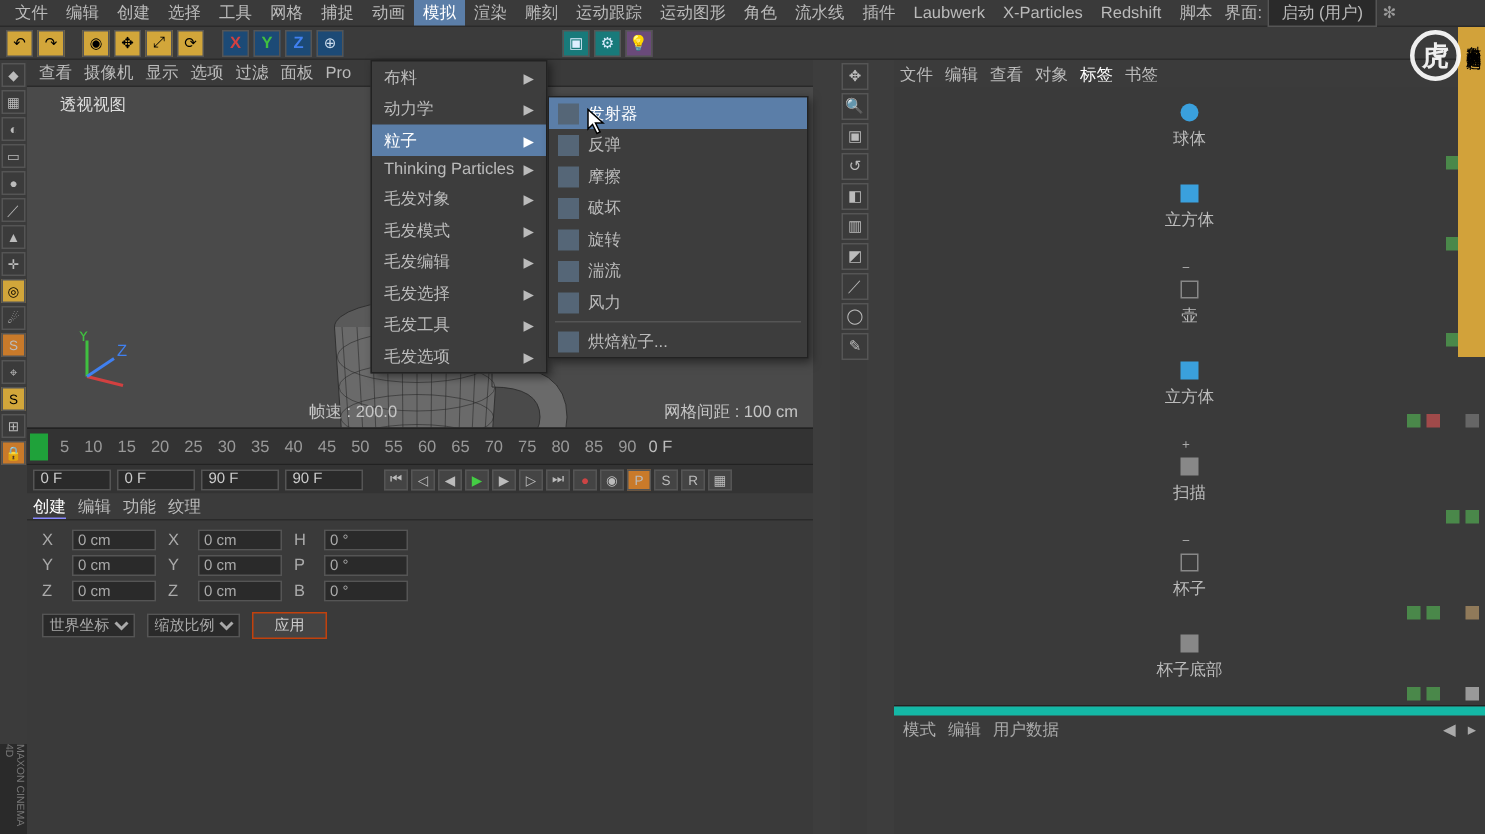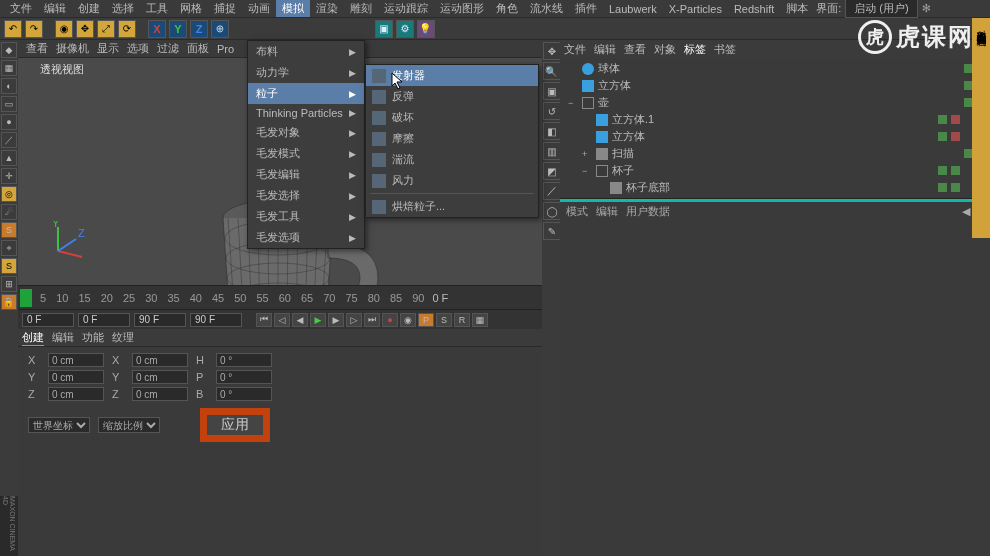--- a/index.html
+++ b/index.html
@@ -14,21 +14,21 @@
 .tb { width: 18px; height: 18px; border: 1px solid #555; display: flex; align-items: center; justify-content: center; font-size: 10px; }
 .tb.yellow { background: #d2a63a; color: #000; }
 .tb.blue { background: #1c4a76; color: #cde; }
 .tb.teal { background: #187a7a; color: #def; }
 .tb.purple { background: #6a4a7a; color: #ecd; }
 .axis-x { color: #d24040; font-weight: bold; }
 .axis-y { color: #40c040; font-weight: bold; }
 .axis-z { color: #4080f0; font-weight: bold; }
 .leftstrip { position: absolute; left: 0; top: 40px; width: 18px; bottom: 0; background: #3b3b3b; display: flex; flex-direction: column; gap: 2px; padding: 2px 1px; }
 .leftstrip .tb { width: 16px; height: 16px; font-size: 9px; }
-.main { position: absolute; left: 18px; top: 40px; right: 0; bottom: 0; display: flex; }
+.main { position: absolute; left: 18px; top: 40px; right: 0; bottom: 0; display: flex; gap: 18px; }
 .centercol { width: 524px; display: flex; flex-direction: column; }
 .toolcol { width: 18px; background: #3b3b3b; display: flex; flex-direction: column; gap: 2px; padding: 2px 1px; }
 .rightcol { flex: 1; display: flex; flex-direction: column; background: #3a3a3a; }
 .vpmenu { height: 18px; background: #3a3a3a; display: flex; align-items: center; padding: 0 4px; border-bottom: 1px solid #2a2a2a; }
 .vpmenu span { padding: 0 4px; }
 .viewport { position: relative; flex: 1; background: #4a4a4a; overflow: hidden; }
 .vplabel { position: absolute; left: 22px; top: 4px; color: #ddd; }
 .axisgizmo { position: absolute; left: 30px; bottom: 24px; width: 40px; height: 40px; }
 .vpstats { position: absolute; bottom: 2px; left: 0; right: 0; height: 16px; display: flex; justify-content: space-between; padding: 0 10px; color: #c5c5c5; }
 .mug { position: absolute; left: 160px; top: 90px; width: 240px; height: 240px; }
@@ -52,42 +52,42 @@
 .tlctrls .tb { width: 16px; height: 14px; font-size: 9px; background: #444; }
 .attrs { flex: 1; background: #3a3a3a; display: flex; flex-direction: column; }
 .attrtabs { height: 18px; background: #3b3b3b; display: flex; align-items: center; padding: 0 4px; border-bottom: 1px solid #2a2a2a; gap: 8px; }
 .attrtabs .active { color: #fff; border-bottom: 1px solid #88f; }
 .coords { padding: 6px 10px; display: flex; flex-direction: column; gap: 3px; color: #aaa; }
 .coords .row { display: flex; gap: 8px; align-items: center; }
 .coords .row span { width: 12px; }
 .coords .row input { width: 56px; background: #2a2a2a; border: 1px solid #555; color: #aaa; padding: 4px 3px; font-size: 10px; height: 14px; }
 .coords .bot { display: flex; gap: 8px; margin-top: 4px; align-items: center; }
 .coords select { background: #2a2a2a; border: 1px solid #555; color: #aaa; font-size: 10px; height: 16px; }
-.coords button { background: #444; border: 7px solid #c2410c; color: #ccc; padding: 1px 14px; font-size: 14px; margin-left: 32px; }
+.coords button { background: #444; border: 1px solid #c2410c; color: #ccc; padding: 1px 14px; font-size: 10px; }
 .objmgr { display: flex; flex-direction: column; border-bottom: 1px solid #222; }
 .objtabs { height: 18px; background: #3b3b3b; display: flex; align-items: center; padding: 0 4px; gap: 8px; }
 .objtabs .active { color: #fff; }
 .objlist { padding: 2px 4px; }
-.objitem { display: flex; align-items: center; gap: 4px; padding: 1px 0; }
+.objitem { display: flex; align-items: center; gap: 4px; padding: 1px 0; flex-direction: column; }
 .objitem .ind { display: inline-block; }
 .objitem .expand { width: 10px; color: #aaa; font-size: 9px; }
 .objitem .oico { width: 12px; height: 12px; display: inline-block; }
 .oico.cube { background: #3aa0dd; }
 .oico.sphere { background: #3aa0dd; border-radius: 50%; }
 .oico.clone { background: #49c049; }
 .oico.null { border: 1px solid #888; }
 .oico.obj { background: #888; }
 .objitem .tags { display: flex; gap: 4px; margin-left: auto; }
 .tag { width: 9px; height: 9px; }
 .tag.g { background: #4a884a; }
 .tag.r { background: #a04a4a; }
 .tag.d { background: #666; }
 .tag.p { background: #907a5a; }
 .tag.w { background: #999; }
-.attrmgr { flex: 1; border-top: 3px solid #14b8a6; }
+.attrmgr { flex: 1; border-top: 6px solid #14b8a6; }
 .attrmgr .tabs2 { height: 18px; display: flex; align-items: center; padding: 0 6px; gap: 8px; color: #aaa; }
 .rightstrip { position: absolute; right: 0; top: 18px; width: 18px; height: 220px; background: #d2a23a; display: flex; flex-direction: column; align-items: center; padding-top: 4px; gap: 2px; z-index: 5; }
 .rightstrip .vchar { writing-mode: vertical-rl; font-size: 10px; color: #000; }
 .watermark { position: absolute; right: 16px; top: 20px; z-index: 70; display: flex; align-items: center; gap: 4px; opacity: 0.92; }
 .wmcircle { width: 34px; height: 34px; border: 3px solid #fff; border-radius: 50%; display: flex; align-items: center; justify-content: center; color: #fff; font-size: 18px; font-weight: bold; }
 .wmtext { color: #fff; font-size: 24px; font-weight: bold; letter-spacing: 2px; }
 .logoside { position: absolute; left: 0; bottom: 0; width: 18px; height: 60px; background: #2a2a2a; color: #777; font-size: 7px; writing-mode: vertical-rl; display: flex; align-items: center; justify-content: center; }
 </style>
 </head>
 <body>
@@ -205,20 +205,25 @@
         </svg>
       </div>
       <div class="axisgizmo">
         <svg viewBox="0 0 40 40">
           <line x1="10" y1="30" x2="10" y2="6" stroke="#40c040" stroke-width="2"></line>
           <line x1="10" y1="30" x2="34" y2="36" stroke="#d24040" stroke-width="2"></line>
           <line x1="10" y1="30" x2="28" y2="18" stroke="#4080f0" stroke-width="2"></line>
           <text x="4" y="6" fill="#40c040" font-size="9">Y</text>
           <text x="30" y="16" fill="#4080f0" font-size="9">Z</text>
         </svg>
+      </div>
+      <div class="vpstats">
+        <span></span>
+        <span>帧速 : 200.0</span>
+        <span>网格间距 : 100 cm</span>
       </div>
     </div>
     <div class="timeline">
       <span class="tlmarker"></span>
       <div class="tlnums">
         <span>5</span>
           <span>10</span>
           <span>15</span>
         <span>20</span>
           <span>25</span>
@@ -351,32 +356,20 @@
             <span>壶</span>
             <span class="tags">
               <span class="tag g"></span>
               <span class="tag g"></span>
             </span>
           </div>
           <div class="objitem">
             <span class="ind" style="width:14px"></span>
             <span class="expand"></span>
             <span class="oico cube"></span>
-            <span>立方体.1</span>
-            <span class="tags">
-              <span class="tag g"></span>
-              <span class="tag r"></span>
-              <span class="tag "></span>
-              <span class="tag d"></span>
-            </span>
-          </div>
-          <div class="objitem">
-            <span class="ind" style="width:14px"></span>
-            <span class="expand"></span>
-            <span class="oico cube"></span>
             <span>立方体</span>
             <span class="tags">
               <span class="tag g"></span>
               <span class="tag r"></span>
               <span class="tag "></span>
               <span class="tag d"></span>
             </span>
           </div>
           <div class="objitem">
             <span class="ind" style="width:14px"></span>
@@ -473,25 +466,29 @@
     <div class="mi hot">
       <span class="mico"></span>
       <span>发射器</span>
     </div>
     <div class="mi">
       <span class="mico"></span>
       <span>反弹</span>
     </div>
     <div class="mi">
       <span class="mico"></span>
+      <span>摩擦</span>
+    </div>
+    <div class="mi">
+      <span class="mico"></span>
       <span>破坏</span>
     </div>
     <div class="mi">
       <span class="mico"></span>
-      <span>摩擦</span>
+      <span>旋转</span>
     </div>
     <div class="mi">
       <span class="mico"></span>
       <span>湍流</span>
     </div>
     <div class="mi">
       <span class="mico"></span>
       <span>风力</span>
     </div>
     <div class="sep"></div>
@@ -509,14 +506,13 @@
 
 <div class="rightstrip">
   <span class="vchar">对象</span>
   <span class="vchar">场次</span>
   <span class="vchar">内容浏览器</span>
   <span class="vchar">构造</span>
 </div>
 
 <div class="watermark">
   <div class="wmcircle">虎</div>
-  <div class="wmtext">虎课网</div>
 </div>
 
 </body></html>

